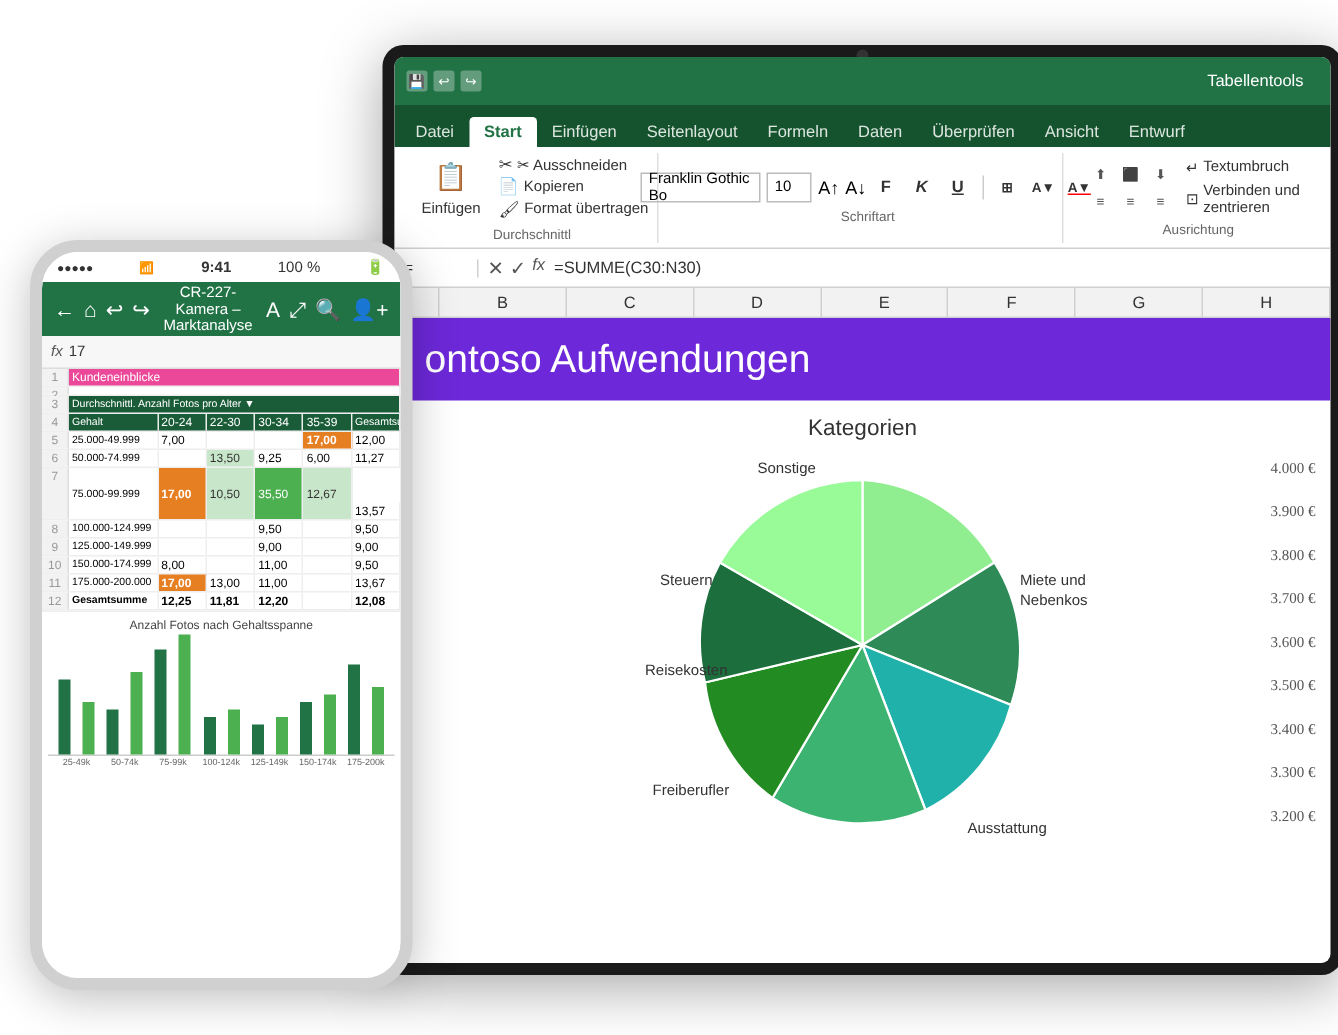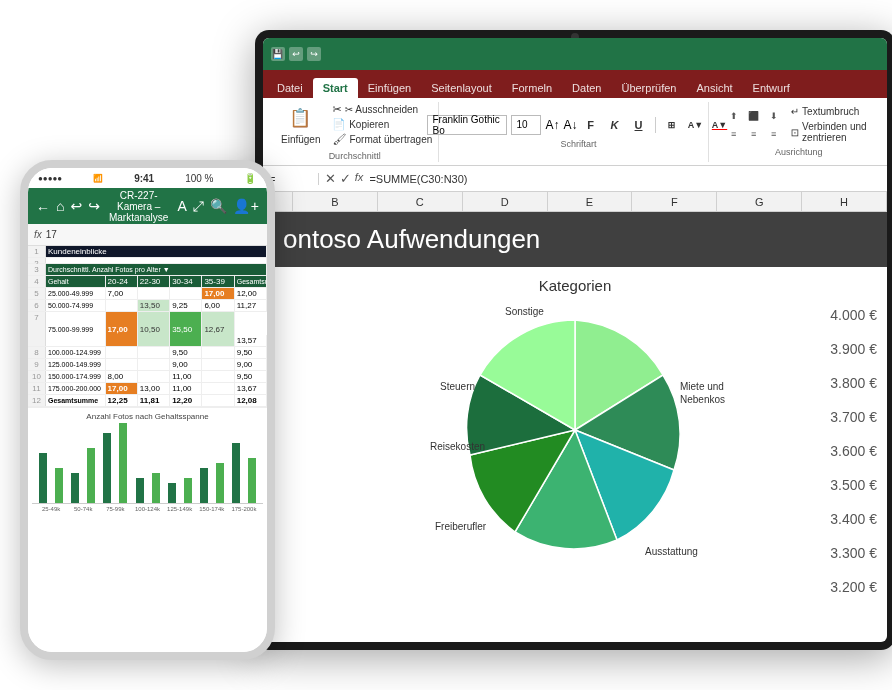--- a/index.html
+++ b/index.html
@@ -61,21 +61,21 @@
     .titlebar-title {
       color: white;
       font-size: 11px;
       flex: 1;
       text-align: right;
       padding-right: 10px;
     }
 
     
     .ribbon-tabs {
-      background: #7f1d1d;
+      background: #14532d;
       height: 28px;
       display: flex;
       align-items: flex-end;
       padding: 0 4px;
     }
     .ribbon-tab {
       padding: 4px 10px;
       font-size: 11px;
       color: rgba(255,255,255,0.85);
       cursor: pointer;
@@ -268,21 +268,21 @@
     
     .spreadsheet-content {
       display: flex;
       flex-direction: column;
       height: calc(100% - 32px - 28px - 68px - 26px - 20px);
       overflow: hidden;
     }
 
     
     .sheet-title-area {
-      background: #404040;
+      background: #6d28d9;
       padding: 12px 20px;
       color: white;
       font-size: 26px;
       font-weight: 300;
     }
 
     
     .chart-area {
       flex: 1;
       position: relative;
@@ -301,22 +301,23 @@
     
     .y-axis-values {
       position: absolute;
       right: 10px;
       top: 40px;
       display: flex;
       flex-direction: column;
       gap: 18px;
     }
     .y-axis-value {
-      font-size: 14px;
+      font-size: 10px;
       color: #555;
+      font-family: Liberation Serif, serif;
     }
 
     
     .phone {
       position: absolute;
       top: 160px;
       left: 20px;
       width: 255px;
       height: 500px;
       background: #fff;
@@ -403,21 +404,21 @@
     .phone-cell {
       font-size: 8px;
       padding: 1px 2px;
       border-right: 1px solid #eee;
       overflow: hidden;
       white-space: nowrap;
       display: flex;
       align-items: center;
     }
     .cell-green-header {
-      background: #0f172a;
+      background: #ec4899;
       color: white;
     }
     .cell-green-dark {
       background: #1a5c38;
       color: white;
     }
     .cell-orange {
       background: #e67e22;
       color: white;
       font-weight: bold;
@@ -465,20 +466,21 @@
 <div class="tablet">
   <div class="tablet-camera"></div>
   <div class="tablet-screen">
 
     <div class="excel-titlebar">
       <div class="titlebar-icons">
         <div class="titlebar-icon">💾</div>
         <div class="titlebar-icon">↩</div>
         <div class="titlebar-icon">↪</div>
       </div>
+      <div class="titlebar-title">Tabellentools</div>
     </div>
 
     <div class="ribbon-tabs">
       <div class="ribbon-tab">Datei</div>
       <div class="ribbon-tab active">Start</div>
       <div class="ribbon-tab">Einfügen</div>
       <div class="ribbon-tab">Seitenlayout</div>
       <div class="ribbon-tab">Formeln</div>
       <div class="ribbon-tab">Daten</div>
       <div class="ribbon-tab">Überprüfen</div>

